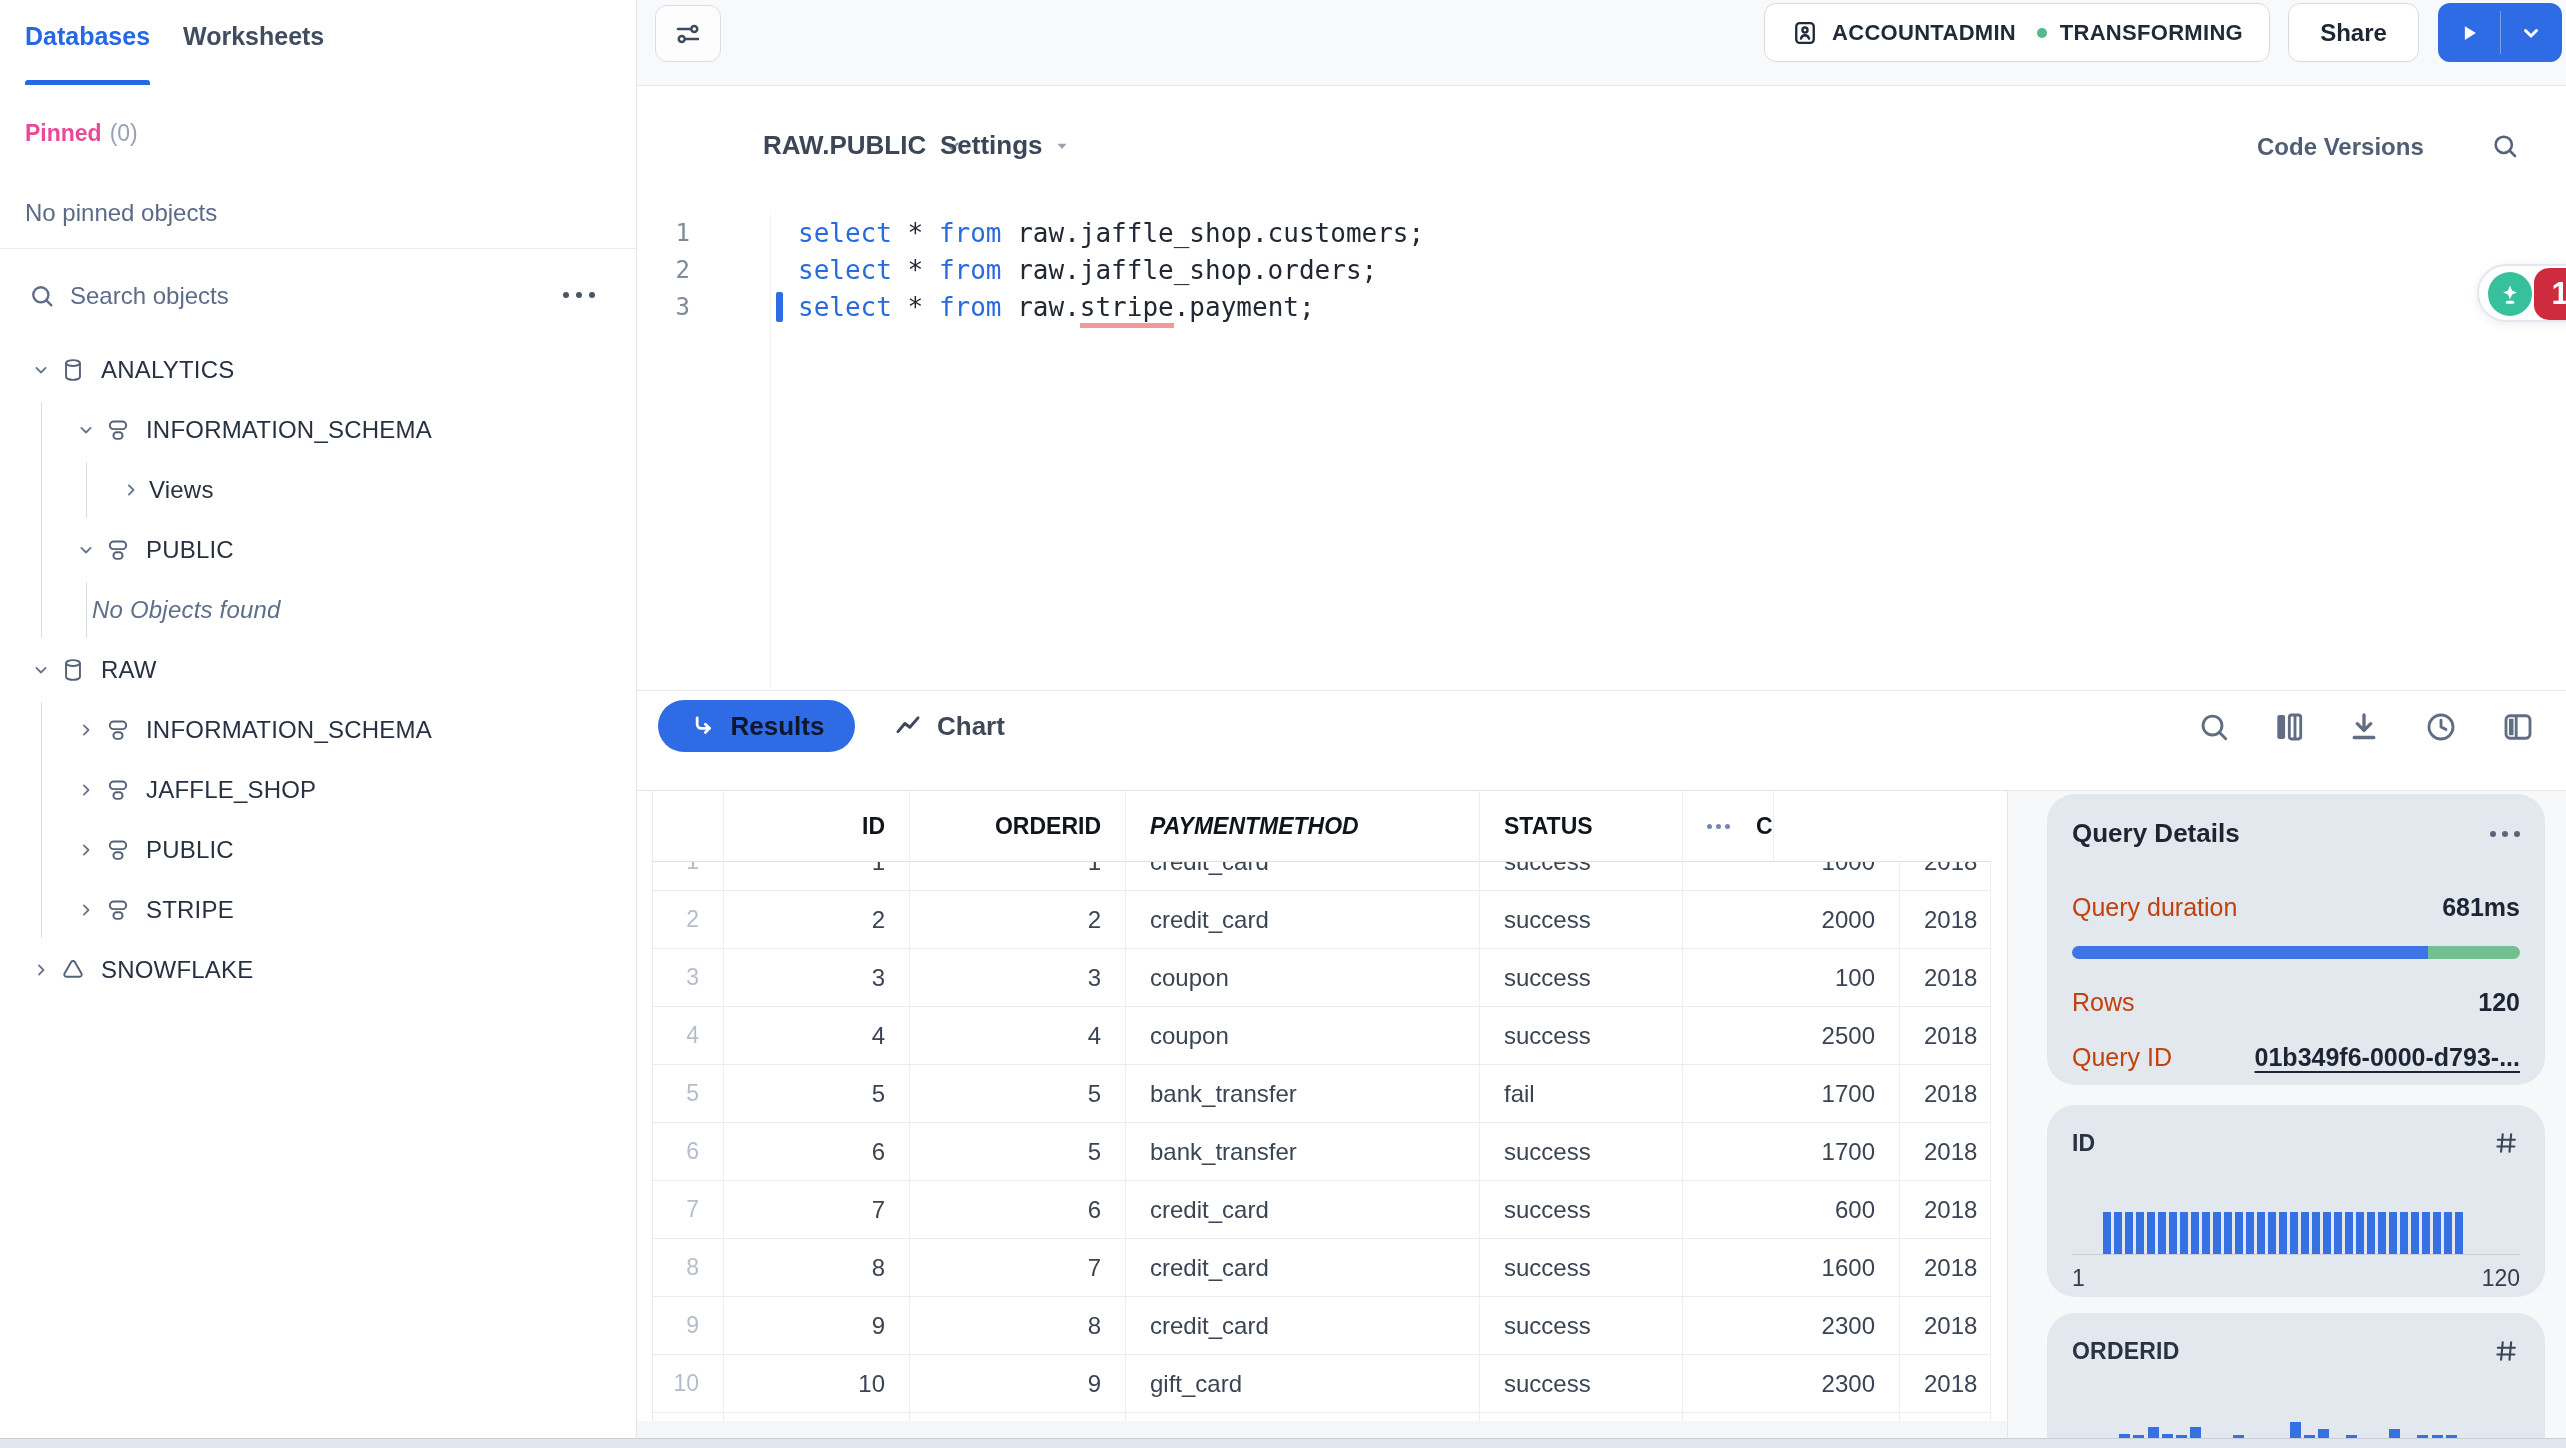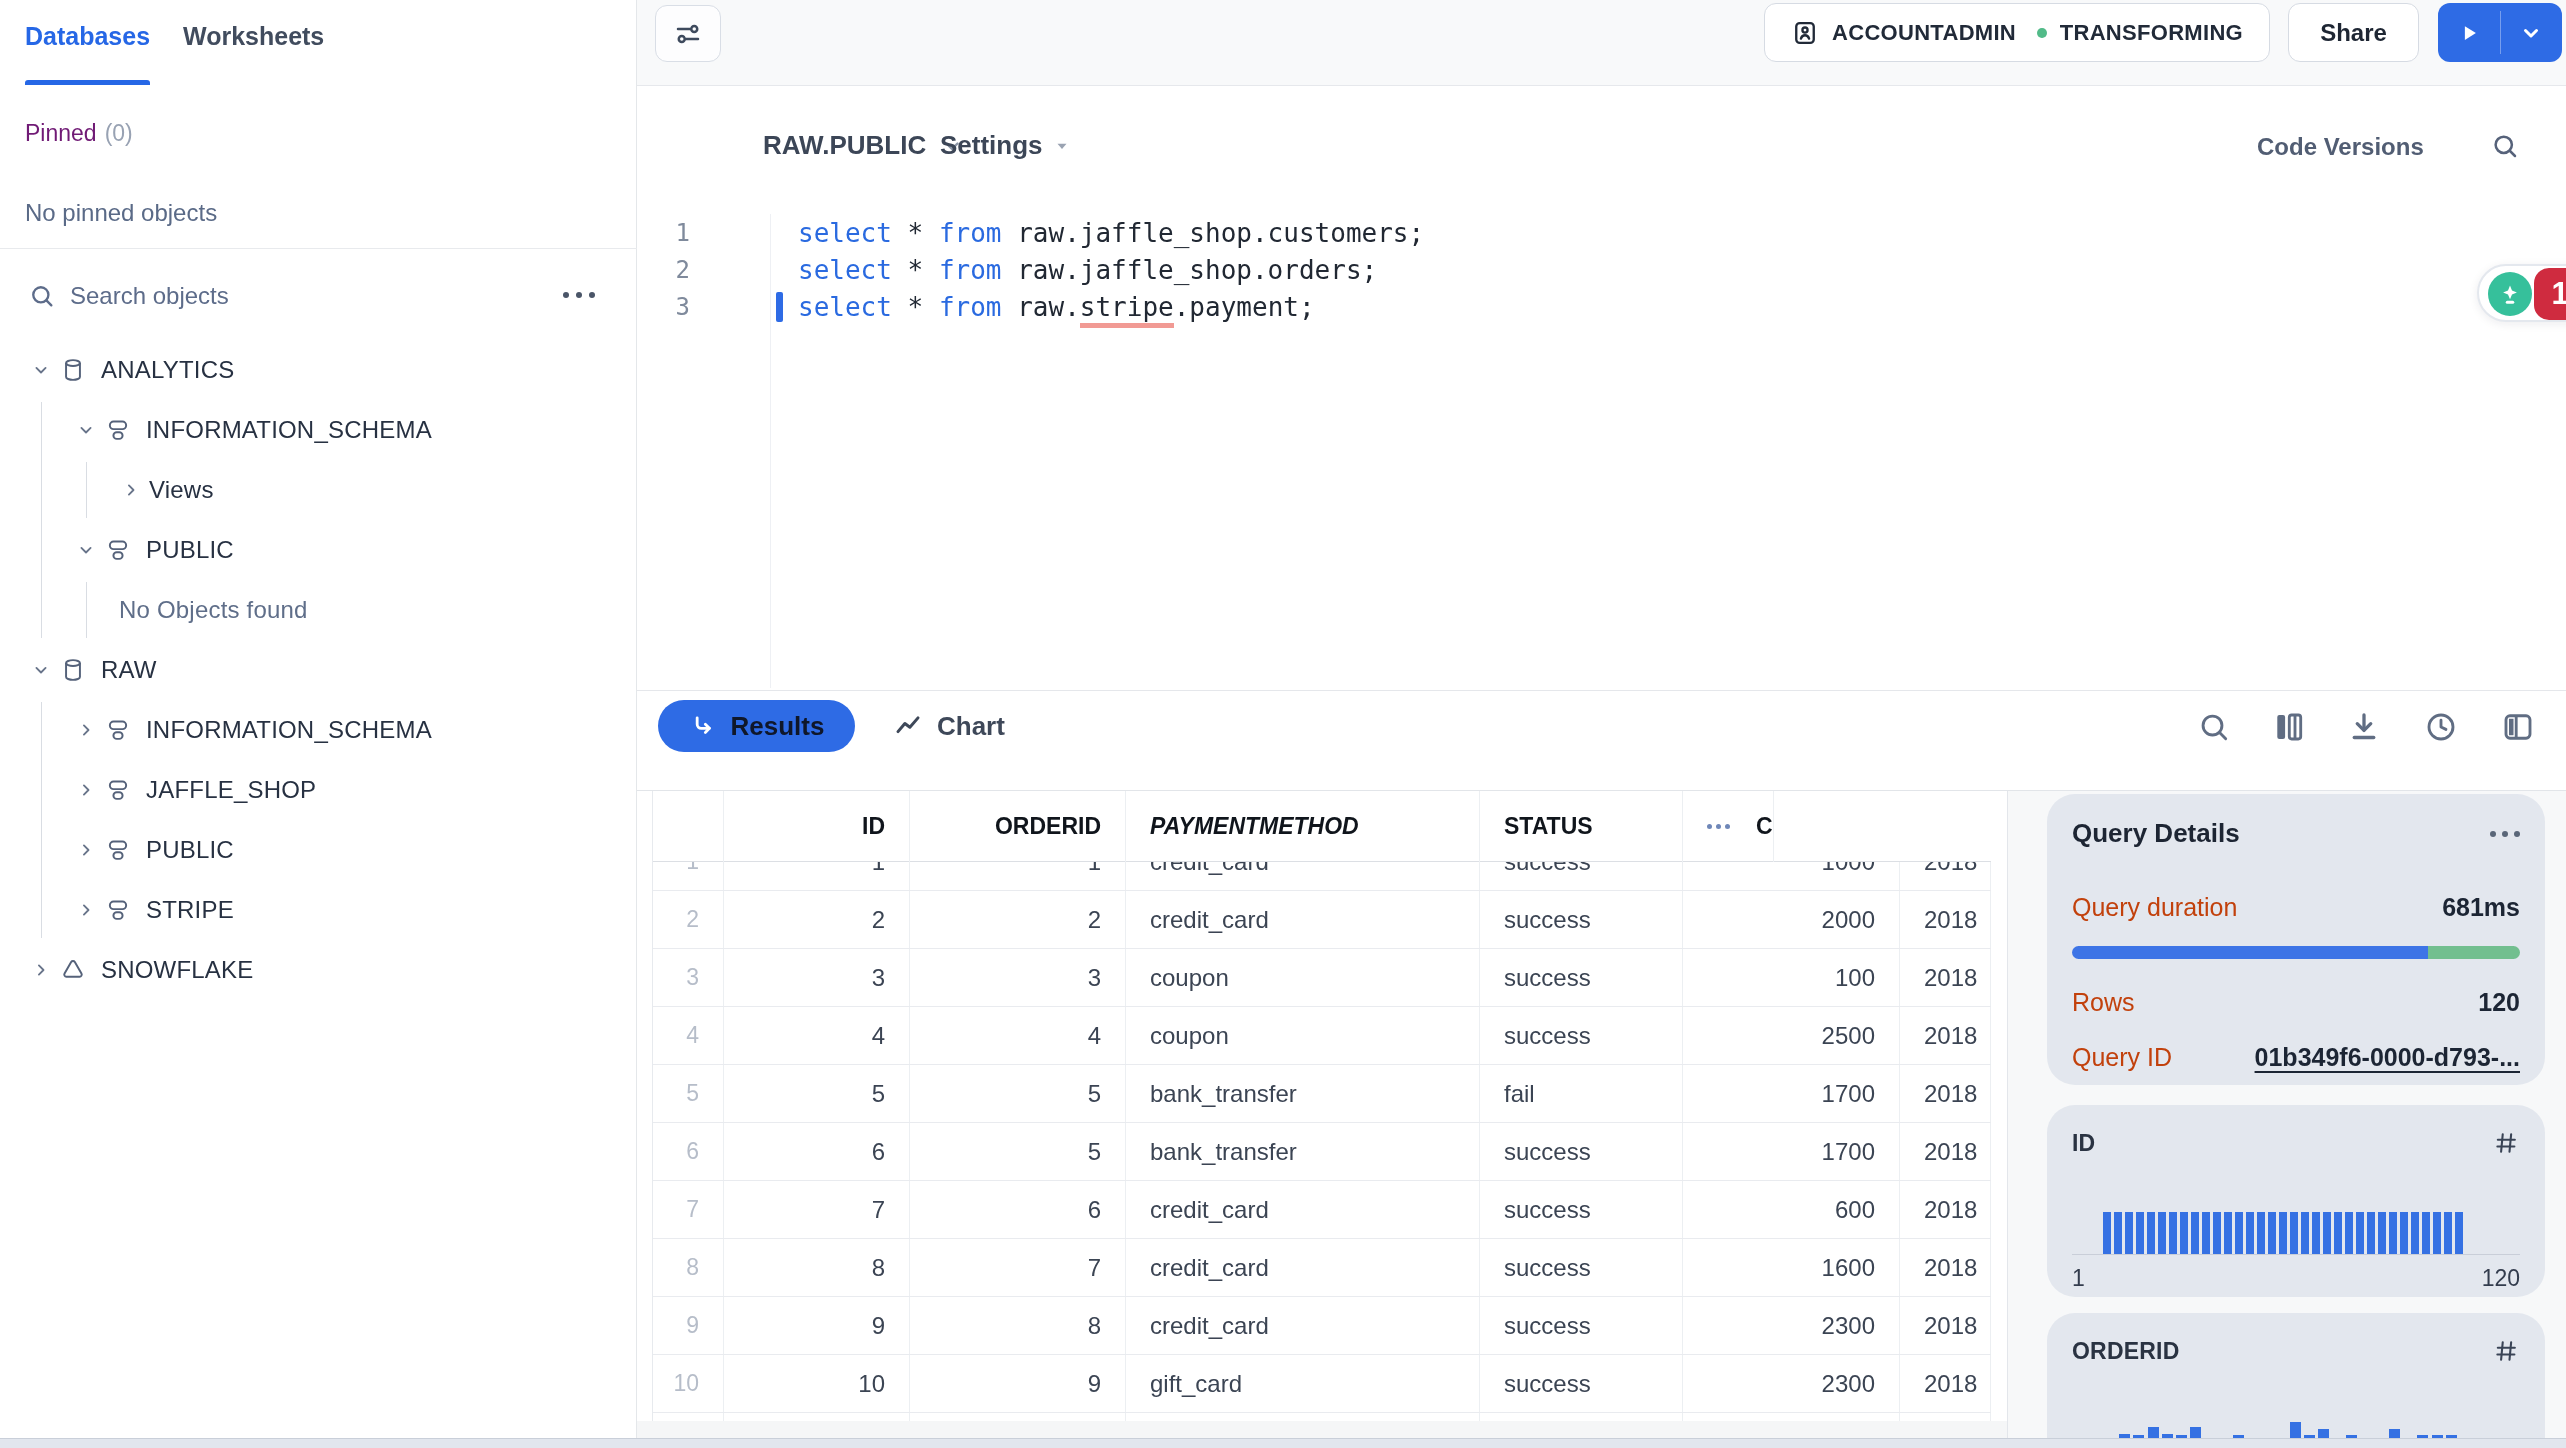--- a/index.html
+++ b/index.html
@@ -21,21 +21,21 @@
   #run-split .half { flex:1; display:flex; align-items:center; justify-content:center; color:#fff; }
   #run-split .sep { width:1px; background:rgba(255,255,255,.35); margin:8px 0; }
 
   
   #sidebar { left:0; top:0; width:637px; height:1438px; background:#fff; border-right:1px solid #e4e7ea; }
   .sb-tab { position:absolute; top:22px; font-size:25px; font-weight:600; }
   #tab-databases { left:25px; color:#2667e6; }
   #tab-worksheets { left:183px; color:#414c5e; }
   #tab-underline { position:absolute; left:25px; top:80px; width:125px; height:5px; background:#2667e6; border-radius:3px 3px 0 0; }
   #pinned-row { position:absolute; left:25px; top:120px; font-size:23px; }
-  #pinned-row .pl { font-weight:400; color:#701a75; }
+  #pinned-row .pl { font-weight:700; color:#ec4899; }
   #pinned-row .pc { color:#98a2b3; margin-left:8px; }
   #pinned-empty { position:absolute; left:25px; top:199px; font-size:24px; color:#5a6a87; }
   #pinned-divider { position:absolute; left:0; top:248px; width:637px; height:1px; background:#e8eaed; }
   #search-row { position:absolute; left:0; top:270px; width:637px; height:52px; display:flex; align-items:center; }
   #search-row .sic { margin-left:28px; color:#5d6c8a; }
   #search-input { border:none; outline:none; background:transparent; font-size:24px; color:#32405c; margin-left:14px; width:420px; font-family:"Liberation Sans",sans-serif; }
   #search-input::placeholder { color:#5d6c8a; opacity:1; }
   #search-menu { position:absolute; right:42px; top:22px; display:flex; gap:7px; }
   #search-menu i { width:6px; height:6px; border-radius:50%; background:#4a5568; }
   #tree { position:absolute; left:0; top:340px; width:637px; }
@@ -248,21 +248,21 @@
           </svg>
         </span>
         <span class="ticon">
           <svg width="26" height="26" viewBox="0 0 24 24" fill="none" stroke="currentColor" stroke-width="1.8">
             <rect x="4.5" y="4.2" width="15" height="7" rx="3.4"></rect>
             <rect x="7.8" y="14" width="8.4" height="6.2" rx="3"></rect>
           </svg>
         </span>
         <span class="tlabel">PUBLIC</span>
       </div>
-      <div class="tree-row" style="padding-left: 119px;">
+      <div class="tree-row" style="padding-left: 92px; font-style: italic;">
         <span class="tlabel muted">No Objects found</span>
       </div>
       <div class="tree-row" style="cursor: pointer; padding-left: 29px;">
         <span class="chev">
           <svg width="20" height="20" viewBox="0 0 24 24" fill="none" stroke="currentColor" stroke-width="2.2" stroke-linecap="round" stroke-linejoin="round">
             <polyline points="6.5 9.5 12 15 17.5 9.5"></polyline>
           </svg>
         </span>
         <span class="ticon">
           <svg width="26" height="26" viewBox="0 0 24 24" fill="none" stroke="currentColor" stroke-width="1.8">

